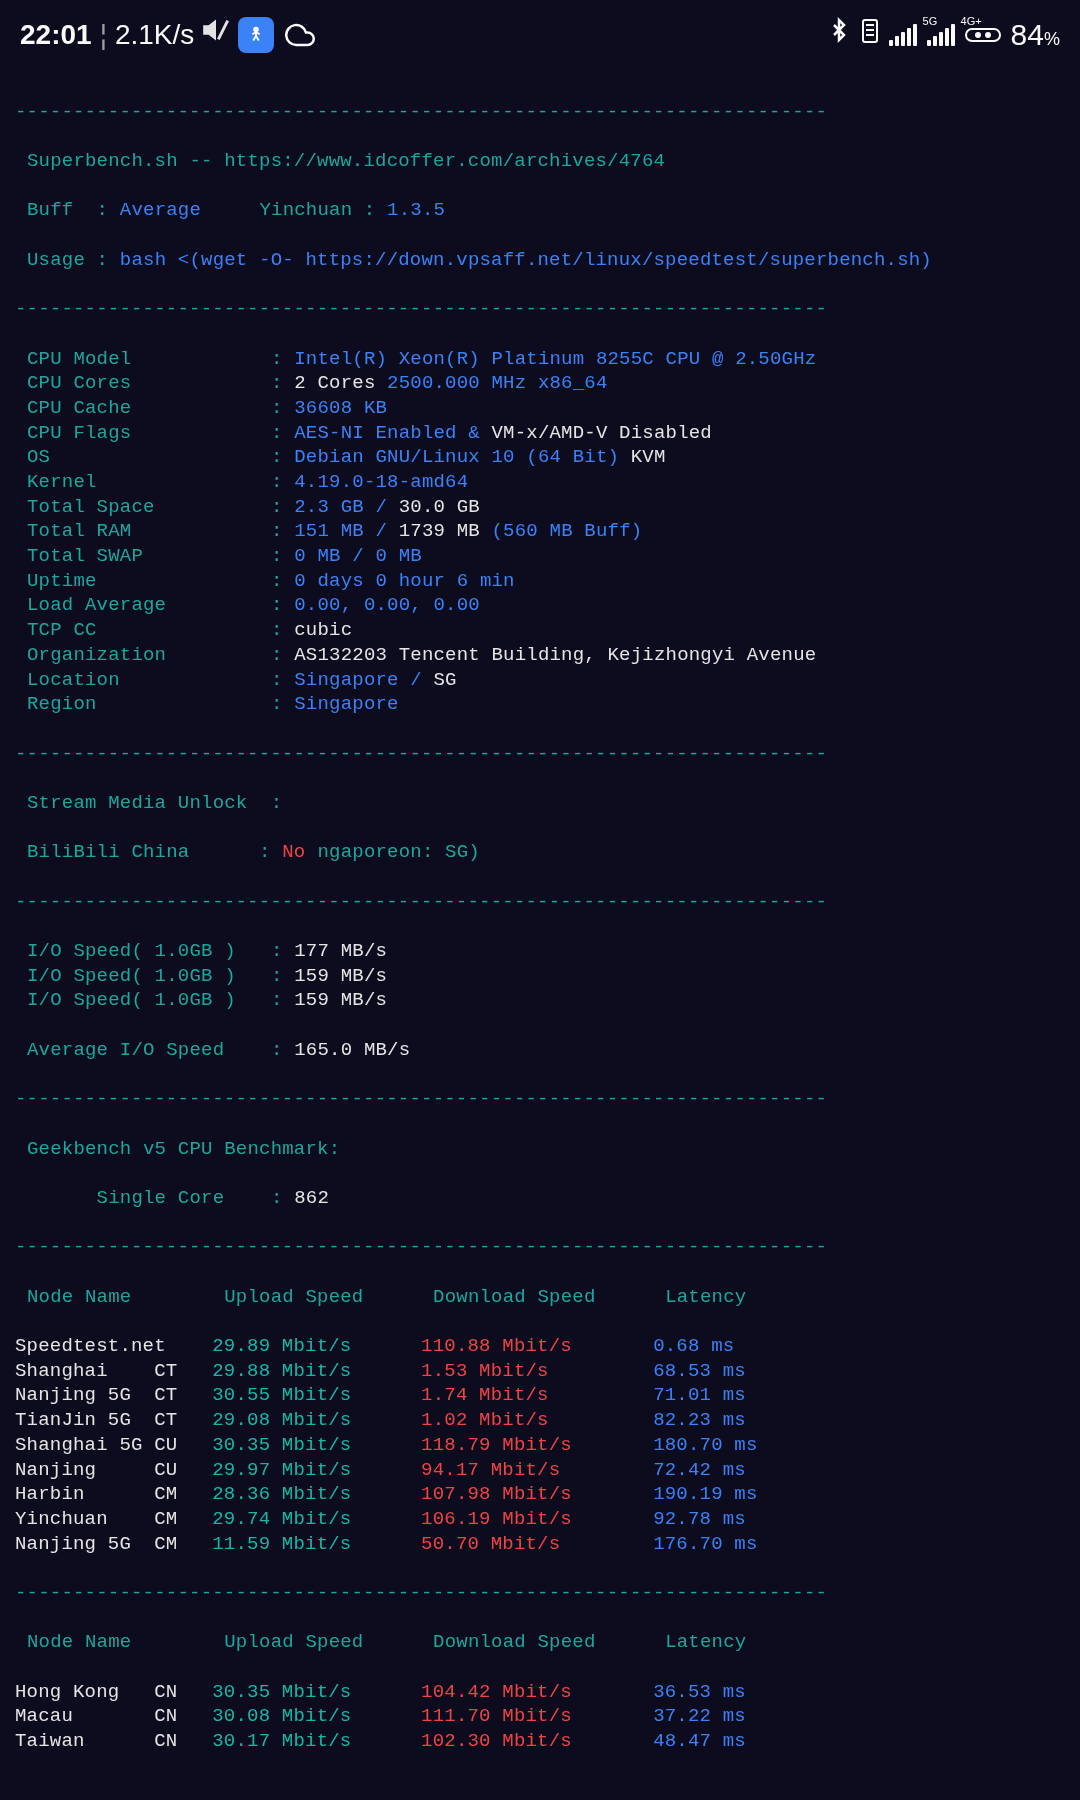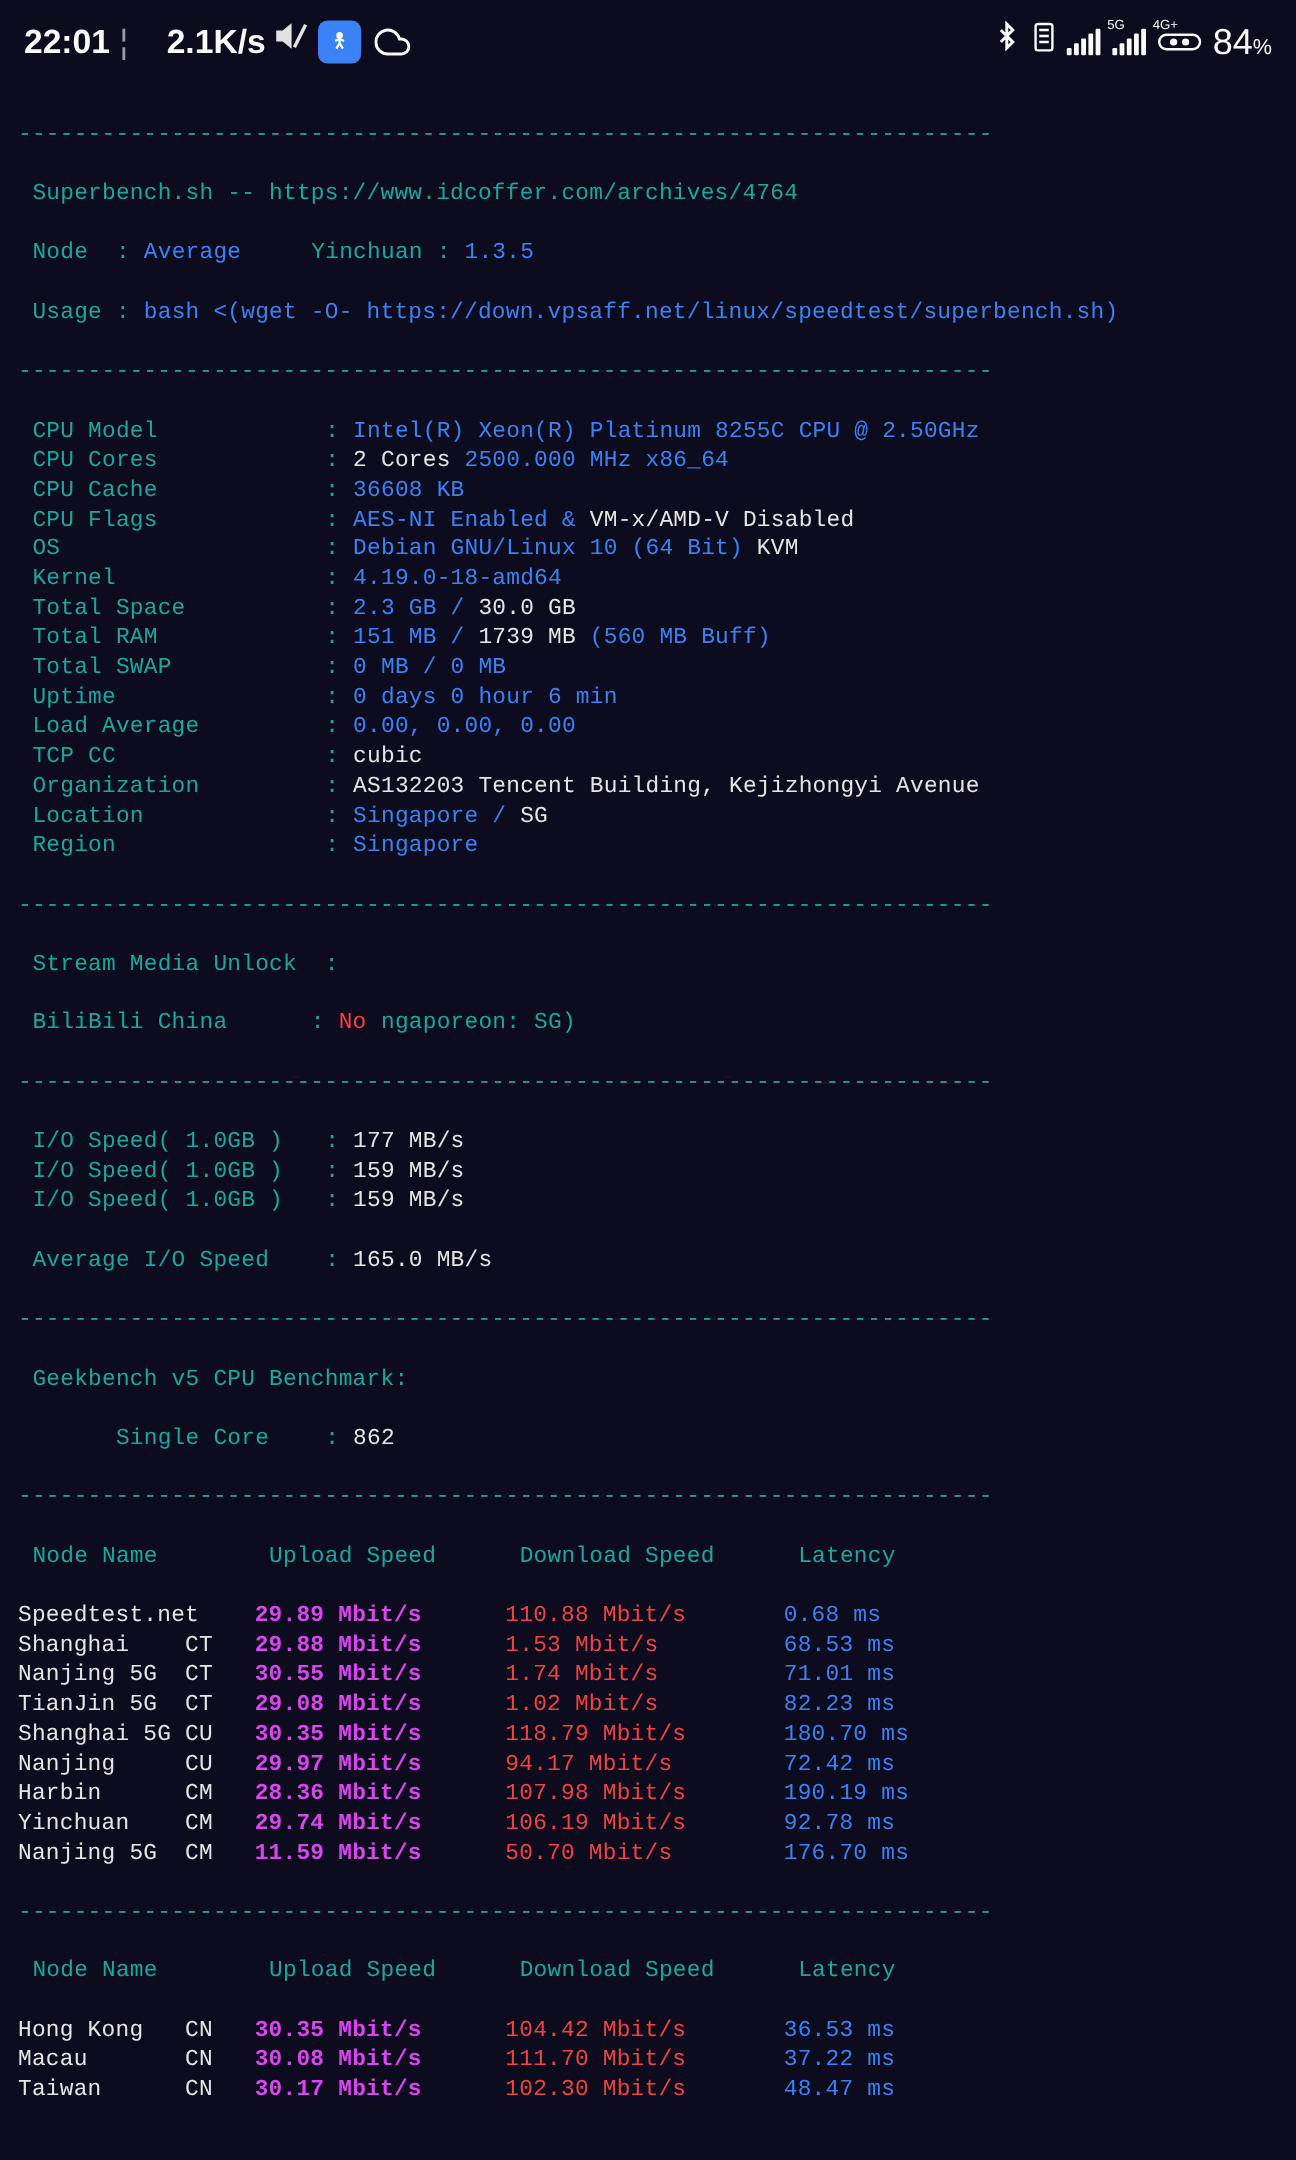--- a/index.html
+++ b/index.html
@@ -21,21 +21,21 @@
     height: 65px;
     color: #fafafa;
     font-family: -apple-system, sans-serif;
     font-size: 28px;
     font-weight: 500;
     text-align: right;
   }
   .status-left { display: flex; align-items: center; gap: 8px; }
   .status-right { display: flex; align-items: center; gap: 10px; }
   .status-time { font-weight: 600; }
-  .status-net { font-weight: 700; margin-left: 24px; }
+  .status-net { font-weight: 400; }
   .app-icon {
     width: 36px; height: 36px; border-radius: 8px;
     display: inline-flex; align-items: center; justify-content: center;
     font-size: 20px;
   }
   .app-icon.blue { background: #3b82f6; color: #fff; }
   .app-icon.cloud { background: transparent; font-size: 28px; }
   .signal-group {
     display: inline-flex; align-items: flex-end; gap: 2px; height: 22px;
     position: relative;
@@ -53,21 +53,21 @@
   }
   .dot { width: 6px; height: 6px; border-radius: 50%; background: #fafafa; }
   .terminal {
     padding: 10px 5px 0 15px;
     white-space: pre;
     letter-spacing: 0.2px;
   }
   .aqua { color: #1ba89c; margin-left: 12px; }
   .blue { color: #3b82f6; }
   .red  { color: #ef4444; }
-  .green { color: #d946ef; font-weight: bold; }
+  .green { color: #14b8a6; }
   .white { color: #e5e5e5; }
   .divider { color: #1ba89c; }
   .line { display: block; }
   .muted-icon { opacity: 0.9; }
 </style>
 </head>
 <body>
 
 <div class="status-bar">
   <div class="status-left">
@@ -128,21 +128,21 @@
     </span>
     <span>
       <span style="font-size:30px;font-weight:500;">84</span><span style="font-size:18px;">%</span>
     </span>
   </div>
 </div>
 
 <div class="terminal">
 <span class="line divider">----------------------------------------------------------------------</span>
 <span class="line aqua">Superbench.sh -- https://www.idcoffer.com/archives/4764</span>
-<span class="line"><span class="aqua">Node  : </span><span class="blue">Average</span><span class="aqua">    Yinchuan : </span><span class="blue">1.3.5</span></span>
+<span class="line"><span class="aqua">Buff  : </span><span class="blue">Average</span><span class="aqua">    Yinchuan : </span><span class="blue">1.3.5</span></span>
 <span class="line"><span class="aqua">Usage : </span><span class="blue">bash &lt;(wget -O- https://down.vpsaff.net/linux/speedtest/superbench.sh)</span></span>
 <span class="line divider">----------------------------------------------------------------------</span>
 <div id="sysinfo-block"><span class="line"><span class="aqua">CPU Model           </span><span class="aqua">: </span><span class="blue">Intel(R) Xeon(R) Platinum 8255C CPU @ 2.50GHz</span></span><span class="line"><span class="aqua">CPU Cores           </span><span class="aqua">: </span><span class="white">2 Cores </span><span class="blue">2500.000 MHz x86_64</span></span><span class="line"><span class="aqua">CPU Cache           </span><span class="aqua">: </span><span class="blue">36608 KB</span></span><span class="line"><span class="aqua">CPU Flags           </span><span class="aqua">: </span><span class="blue">AES-NI Enabled &amp; </span><span class="white">VM-x/AMD-V Disabled</span></span><span class="line"><span class="aqua">OS                  </span><span class="aqua">: </span><span class="blue">Debian GNU/Linux 10 (64 Bit)</span><span class="white"> KVM</span></span><span class="line"><span class="aqua">Kernel              </span><span class="aqua">: </span><span class="blue">4.19.0-18-amd64</span></span><span class="line"><span class="aqua">Total Space         </span><span class="aqua">: </span><span class="blue">2.3 GB / </span><span class="white">30.0 GB</span></span><span class="line"><span class="aqua">Total RAM           </span><span class="aqua">: </span><span class="blue">151 MB / </span><span class="white">1739 MB </span><span class="blue">(560 MB Buff)</span></span><span class="line"><span class="aqua">Total SWAP          </span><span class="aqua">: </span><span class="blue">0 MB / 0 MB</span></span><span class="line"><span class="aqua">Uptime              </span><span class="aqua">: </span><span class="blue">0 days 0 hour 6 min</span></span><span class="line"><span class="aqua">Load Average        </span><span class="aqua">: </span><span class="blue">0.00, 0.00, 0.00</span></span><span class="line"><span class="aqua">TCP CC              </span><span class="aqua">: </span><span class="white">cubic</span></span><span class="line"><span class="aqua">Organization        </span><span class="aqua">: </span><span class="white">AS132203 Tencent Building, Kejizhongyi Avenue</span></span><span class="line"><span class="aqua">Location            </span><span class="aqua">: </span><span class="blue">Singapore / </span><span class="white">SG</span></span><span class="line"><span class="aqua">Region              </span><span class="aqua">: </span><span class="blue">Singapore</span></span></div>
 <span class="line divider">----------------------------------------------------------------------</span>
 <span class="line aqua">Stream Media Unlock  :</span>
 <span class="line"><span class="aqua">BiliBili China      : </span><span class="red">No</span><span class="aqua">ngaporeon: SG)</span></span>
 <span class="line divider">----------------------------------------------------------------------</span>
 <div id="io-block"><span class="line"><span class="aqua">I/O Speed( 1.0GB )  </span><span class="aqua">: </span><span class="white">177 MB/s</span></span><span class="line"><span class="aqua">I/O Speed( 1.0GB )  </span><span class="aqua">: </span><span class="white">159 MB/s</span></span><span class="line"><span class="aqua">I/O Speed( 1.0GB )  </span><span class="aqua">: </span><span class="white">159 MB/s</span></span></div>
 <span class="line"><span class="aqua">Average I/O Speed   </span><span class="aqua">: </span><span class="white">165.0 MB/s</span></span>
 <span class="line divider">----------------------------------------------------------------------</span>

